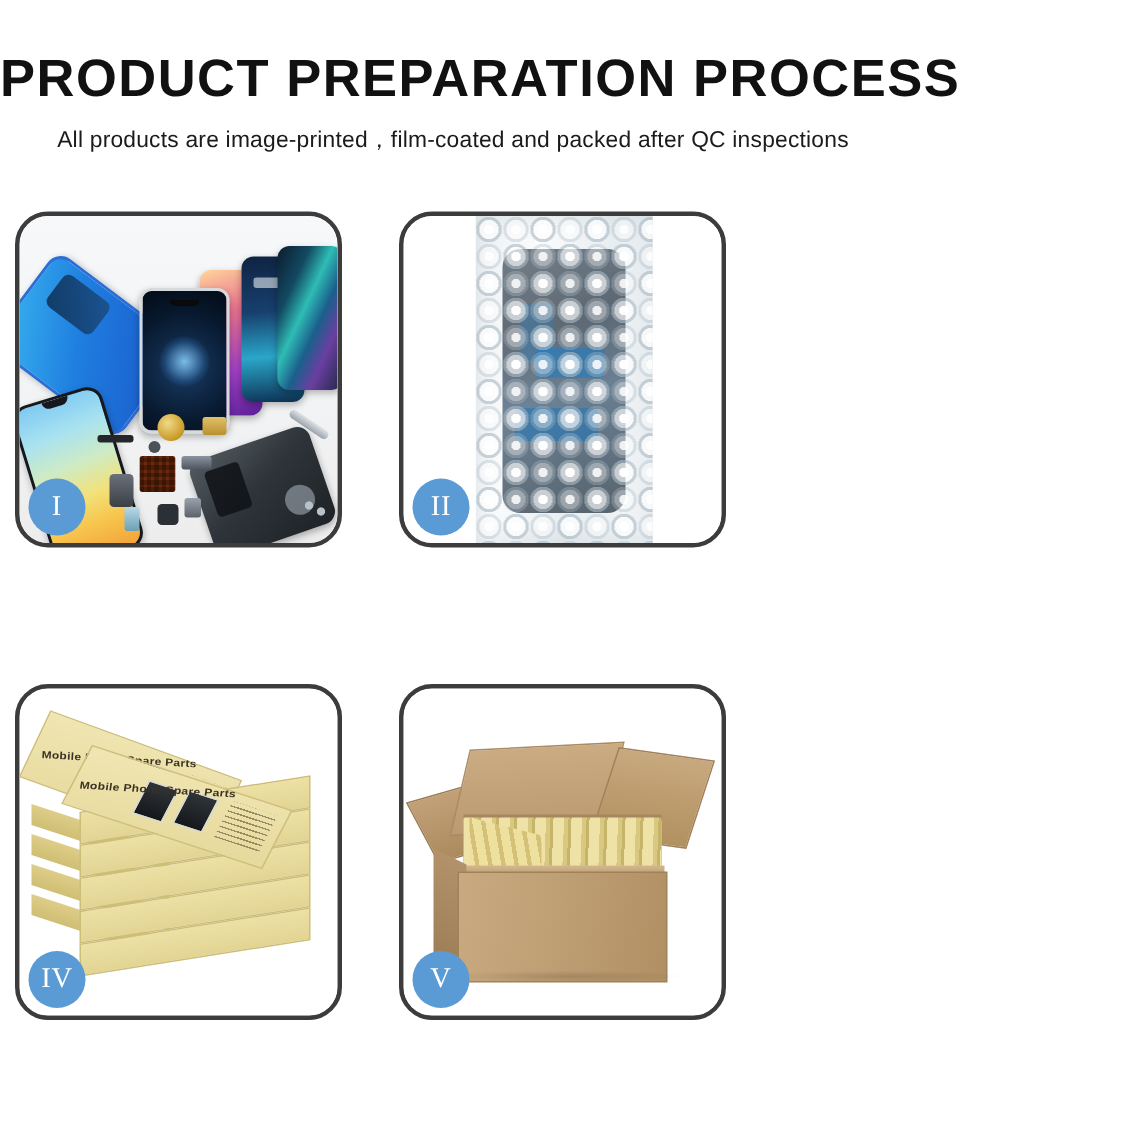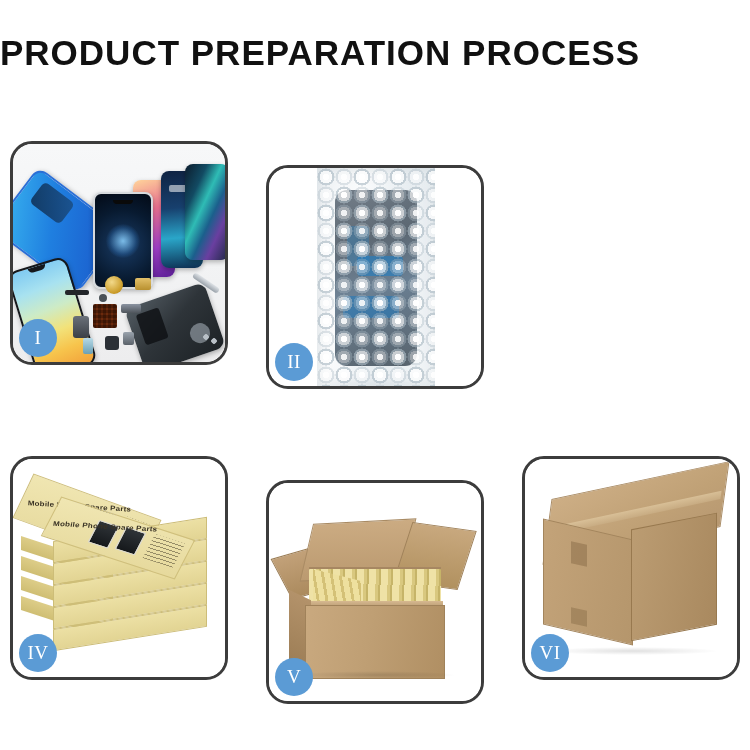--- a/index.html
+++ b/index.html
@@ -56,21 +56,21 @@
     position: absolute;
     width: 218px;
     height: 224px;
     border: 3px solid #3c3c3c;
     border-radius: 22px;
     background: #ffffff;
     overflow: hidden;
     box-sizing: border-box;
   }
   .panel.col1 { left: 0px; }
-  .panel.col2 { left: 256px; margin-top: 24px; }
+  .panel.col2 { left: 256px; }
   .panel.col3 { left: 512px; }
   .panel.row1 { top: 0px; }
   .panel.row2 { top: 315px; }
 
   .panel-art {
     position: absolute;
     inset: 0;
     overflow: hidden;
     border-radius: 19px;
   }
@@ -631,20 +631,21 @@
     width: 168px; height: 8px;
     border-radius: 50%;
     background: radial-gradient(ellipse, rgba(0,0,0,.12), transparent 72%);
   }
 </style>
 </head>
 <body>
 
 <div id="header">
   <div id="main-title">PRODUCT PREPARATION PROCESS</div>
+  <div id="sub-title">All products are image-printed，film-coated and packed after QC inspections</div>
 </div>
 
 <div id="panel-grid">
 
   <div class="panel row1 col1">
     <div class="panel-art">
       <div class="p1-bg"></div>
       <div class="p1-phone p1-blue"></div>
       <div class="p1-phone p1-purple"></div>
       <div class="p1-phone p1-teal"></div>
@@ -728,27 +729,14 @@
       <div class="p5-fill"></div>
       <div class="p5-fill2"></div>
       <div class="p5-rim"></div>
       <div class="p5-body-left"></div>
       <div class="p5-body"></div>
       <div class="p5-shadow"></div>
     </div>
     <div class="badge">V</div>
   </div>
 
-  <div class="panel row2 col3">
-    <div class="panel-art">
-      <div class="p6-bg"></div>
-      <div class="p6-top"></div>
-      <div class="p6-tape"></div>
-      <div class="p6-front-left"></div>
-      <div class="p6-front-right"></div>
-      <div class="p6-seam"></div>
-      <div class="p6-seam2"></div>
-      <div class="p6-shadow"></div>
-    </div>
-    <div class="badge">VI</div>
-  </div>
 
 </div>
 
 </body></html>

